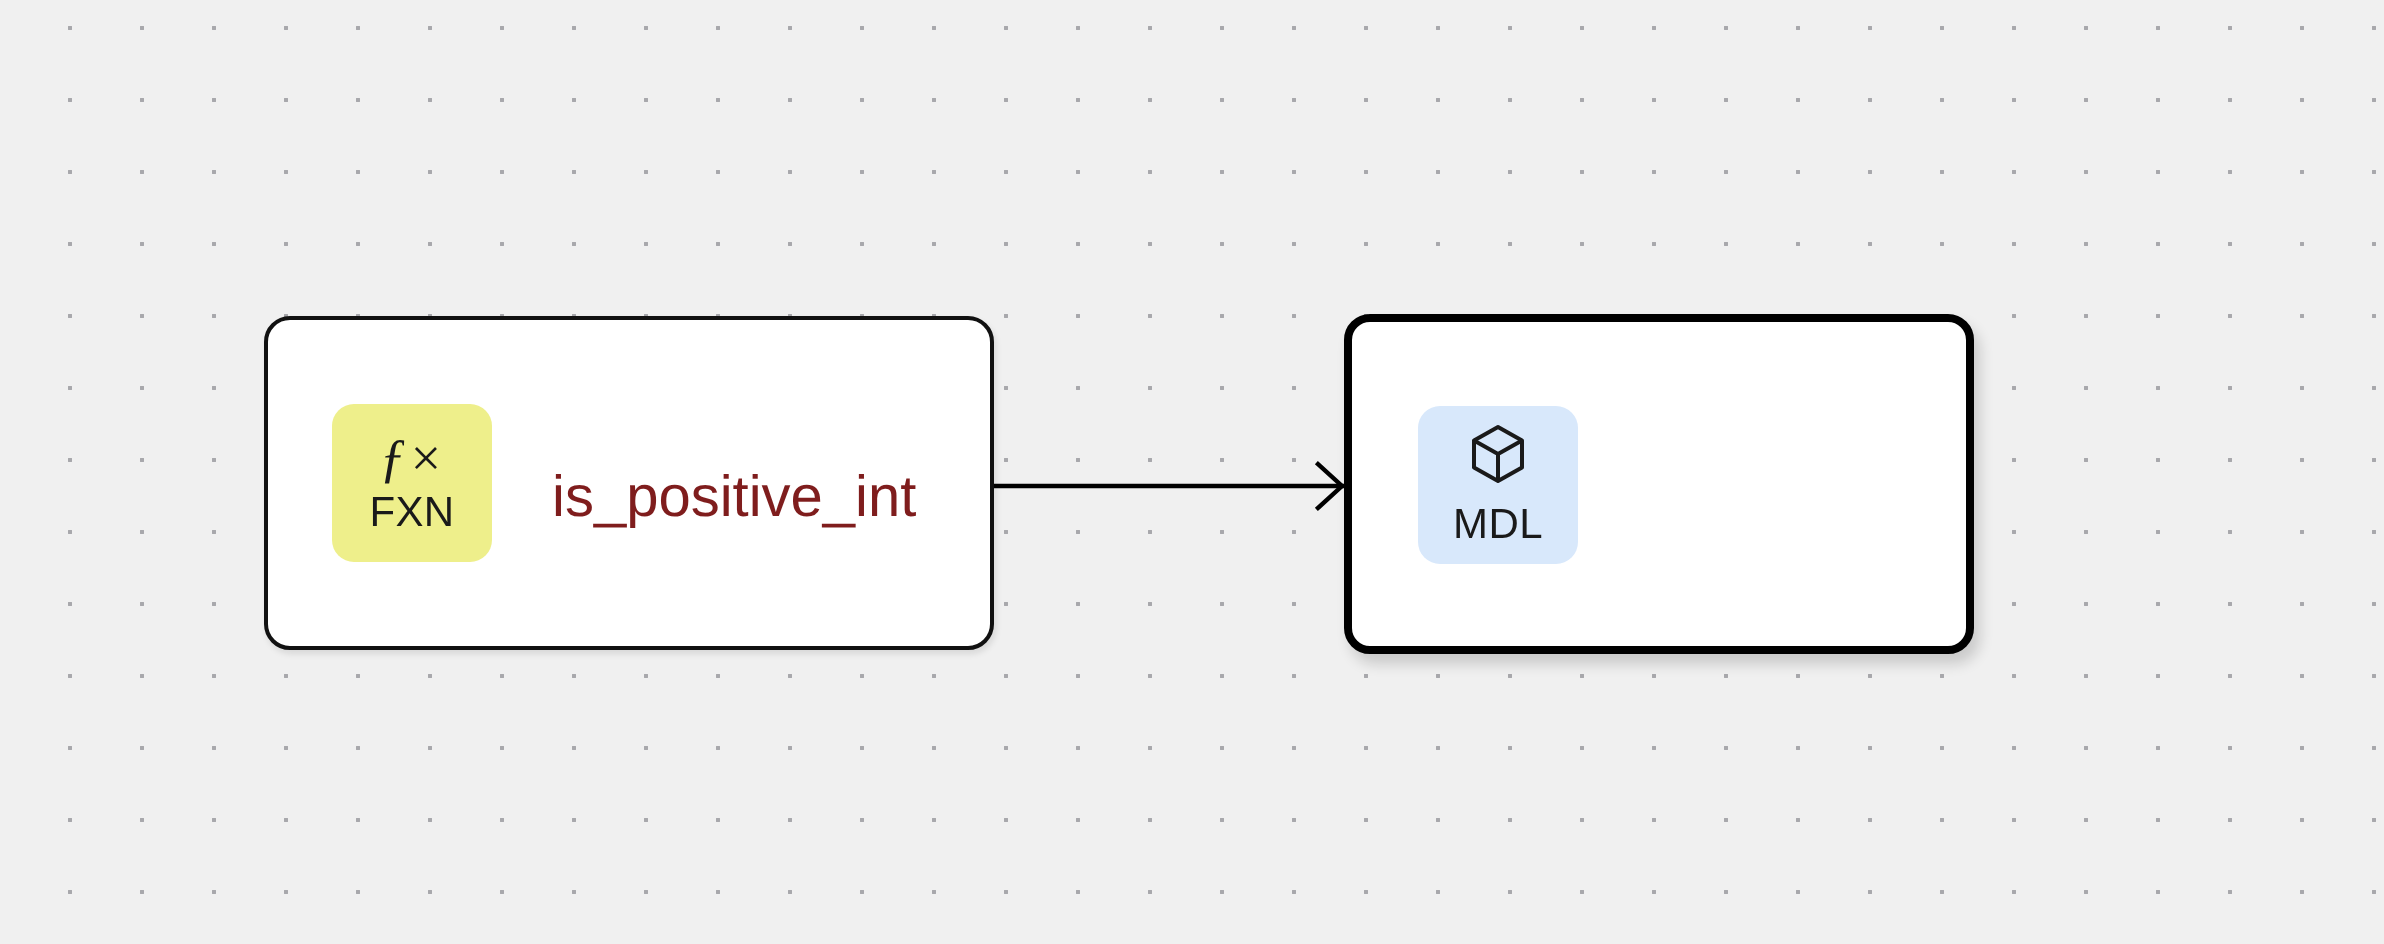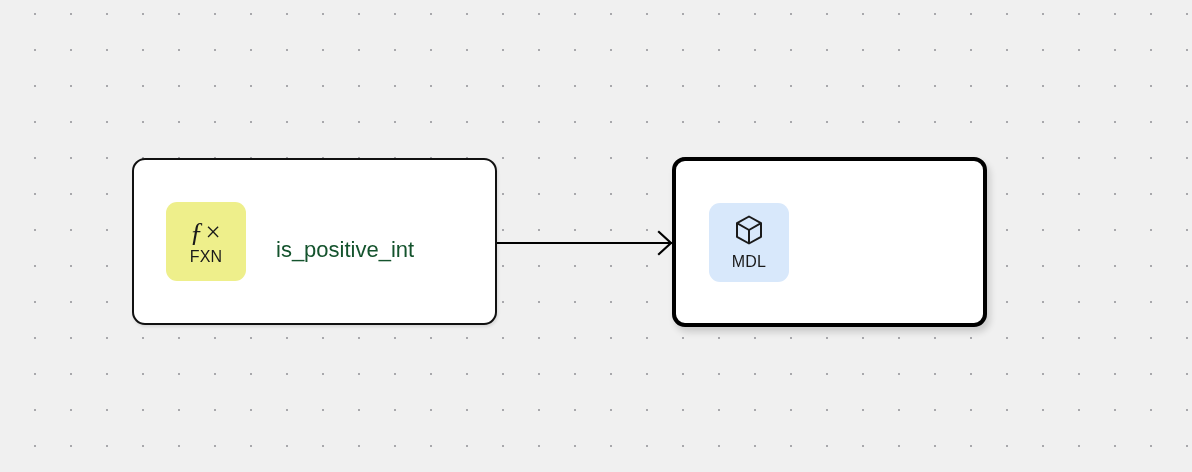--- a/index.html
+++ b/index.html
@@ -93,35 +93,35 @@
     font-style: italic;
     font-size: 27px;
     line-height: 1;
     color: #1a1a1a;
     margin-bottom: 3px;
     letter-spacing: 0.5px;
   }
 
   .badge-caption {
     font-family: "Liberation Sans", sans-serif;
-    font-size: 16px;
+    font-size: 21px;
     line-height: 1;
     color: #1a1a1a;
     letter-spacing: 0.2px;
   }
 
   .badge-icon-cube {
     display: block;
     margin-bottom: 4px;
   }
 
   .node-label {
     font-family: "Liberation Sans", sans-serif;
-    font-size: 22px;
-    color: #14532d;
+    font-size: 29px;
+    color: #7f1d1d;
     white-space: nowrap;
     margin-top: 16px;
   }
 
   .label-fxn { margin-left: 30px; }
   .label-mdl { margin-left: 33px; }
 </style>
 </head>
 <body>
 

